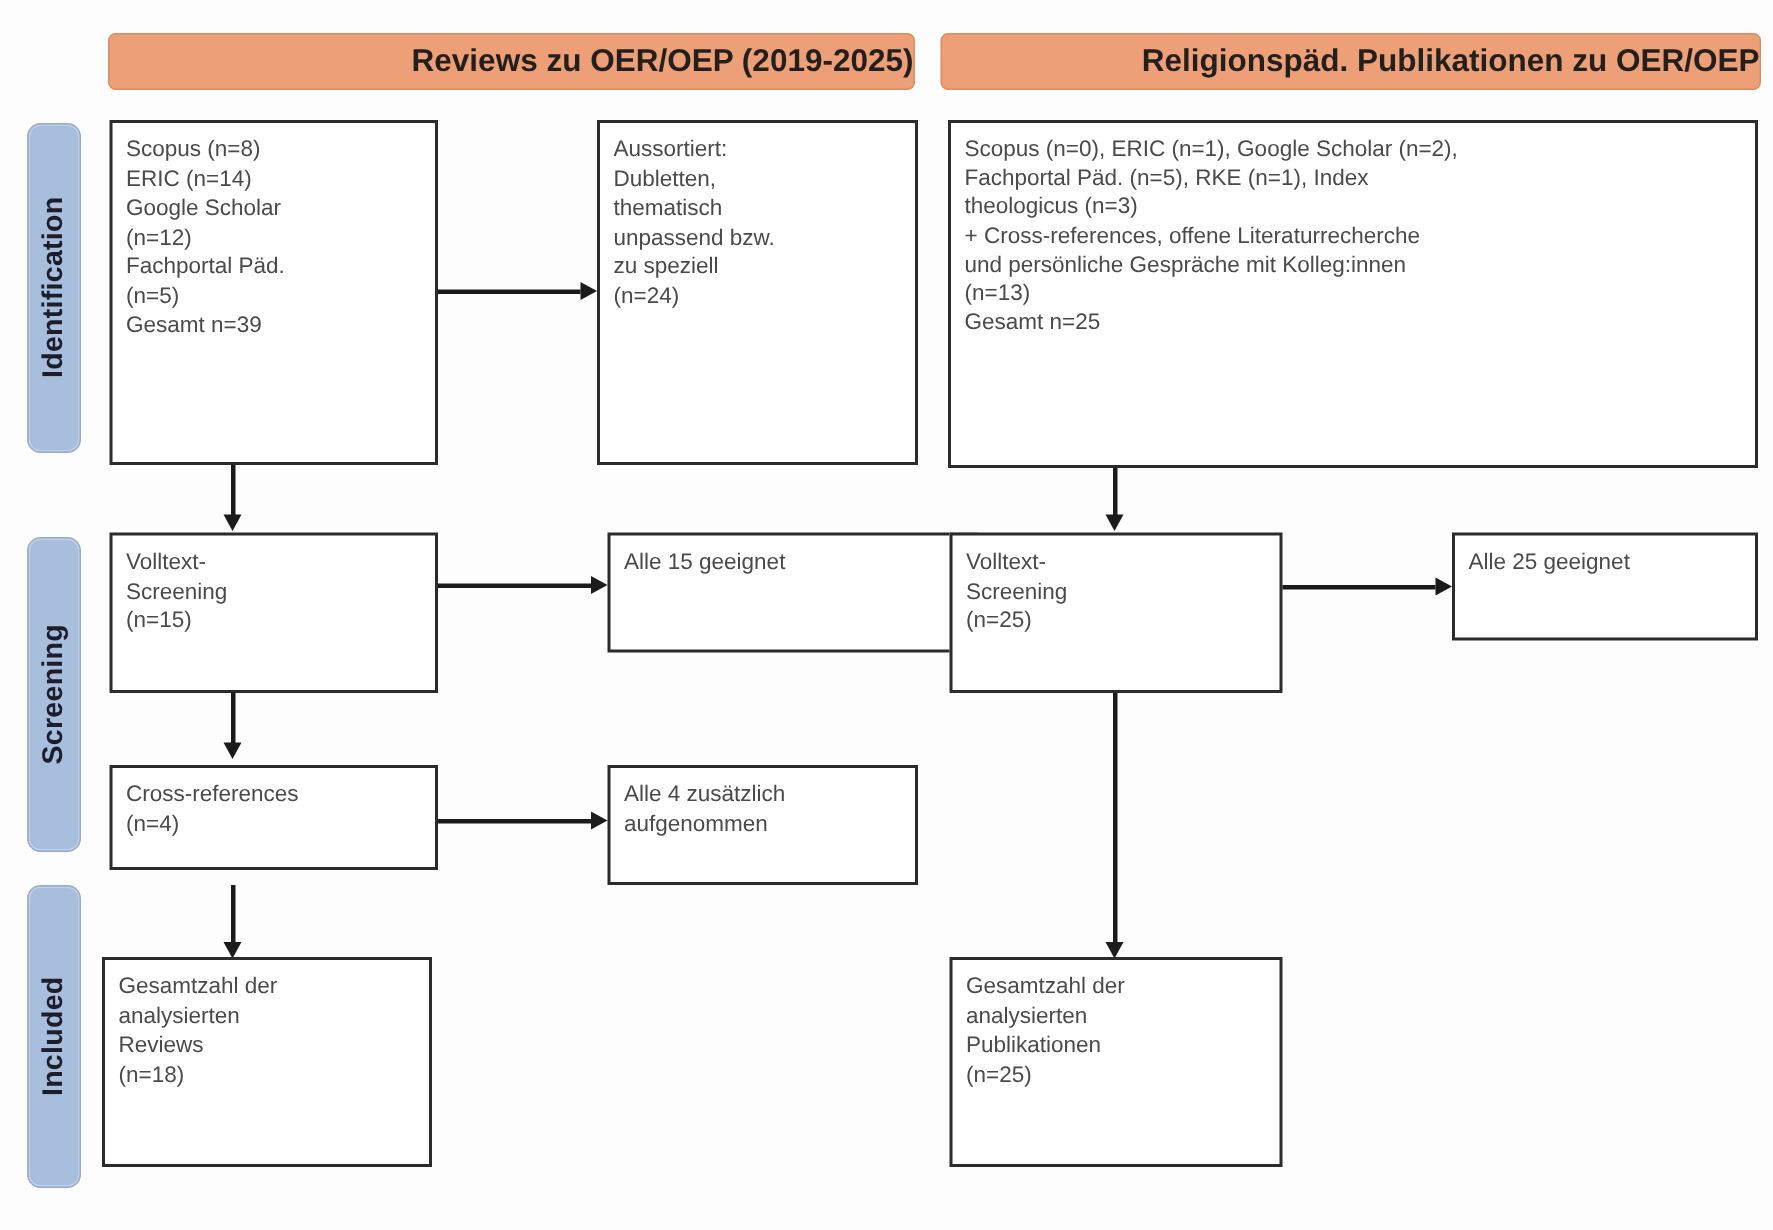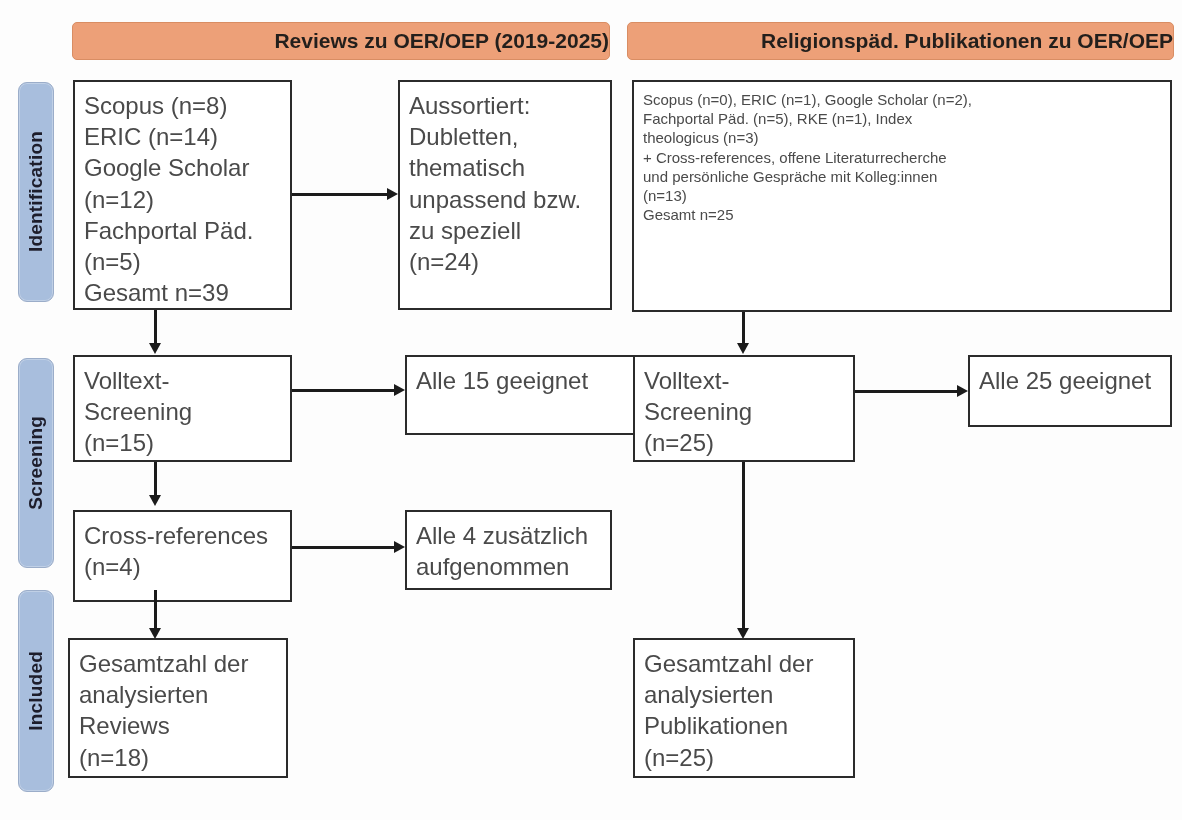--- a/index.html
+++ b/index.html
@@ -55,21 +55,21 @@
     white-space: nowrap;
   }
 
   
   .flow-box {
     position: absolute;
     background: #ffffff;
     border: 2.5px solid #2b2b2b;
     box-sizing: border-box;
     padding: 8px 8px 6px 9px;
-    font-size: 24px;
+    font-size: 15px;
     line-height: 1.30;
     color: #4a4a4a;
     overflow: hidden;
   }
   .flow-box.tight { line-height: 1.28; }
   .flow-box .ln { display: block; white-space: nowrap; }
 
   
   .conn-v {
     position: absolute;
@@ -155,21 +155,21 @@
   <div class="flow-box" style="left:405px; top:355px; width:247px; height:80px;">
     <span class="ln">Alle 15 geeignet</span>
   </div>
 
   <div class="conn-h" style="left:292px; top:389px; width:102px;"></div>
   <div class="arrow-right" style="left:394px; top:384px;"></div>
 
   <div class="conn-v" style="left:154px; top:462px; height:35px;"></div>
   <div class="arrow-down" style="left:149px; top:495px;"></div>
 
-  <div class="flow-box" style="left:73px; top:510px; width:219px; height:92px;">
+  <div class="flow-box" style="left:73px; top:510px; width:219px; height:70px;">
     <span class="ln">Cross-references</span>
     <span class="ln">(n=4)</span>
   </div>
 
   <div class="flow-box" style="left:405px; top:510px; width:207px; height:80px;">
     <span class="ln">Alle 4 zusätzlich</span>
     <span class="ln">aufgenommen</span>
   </div>
 
   <div class="conn-h" style="left:292px; top:546px; width:102px;"></div>

